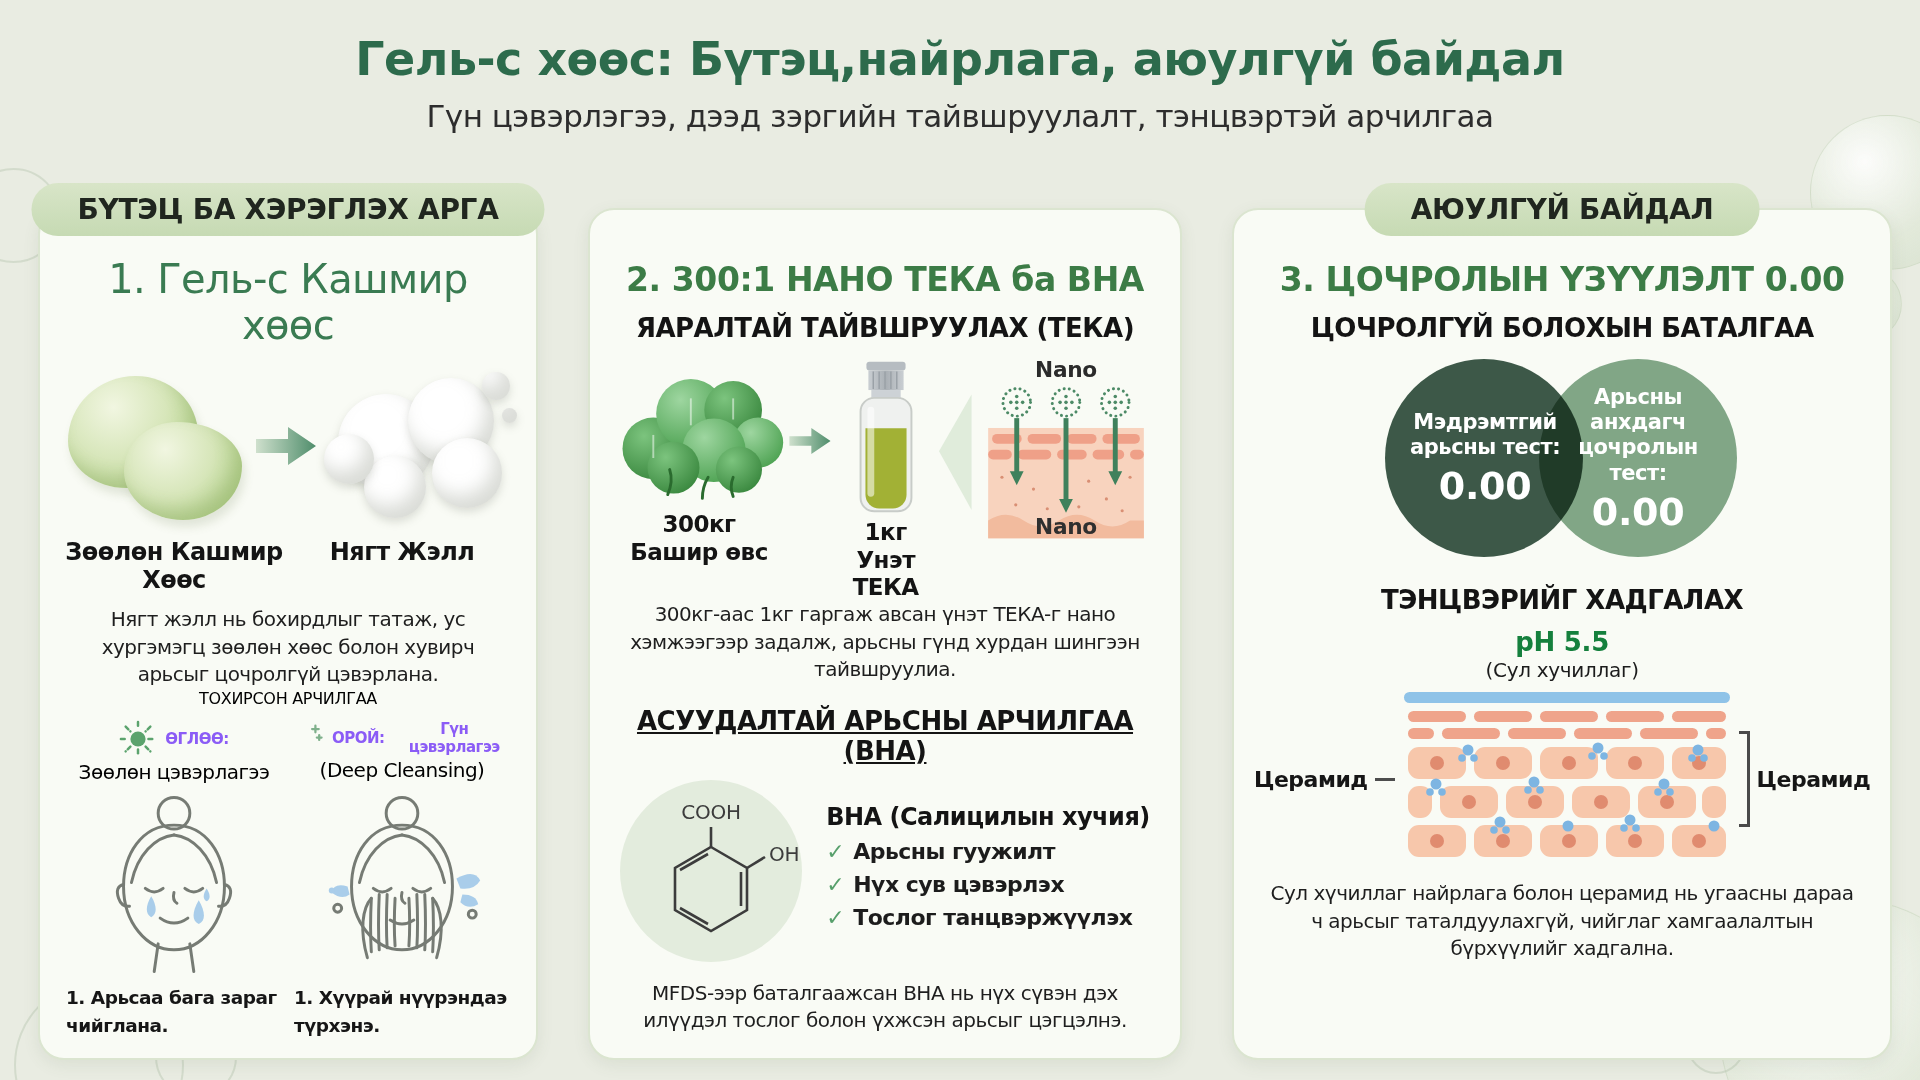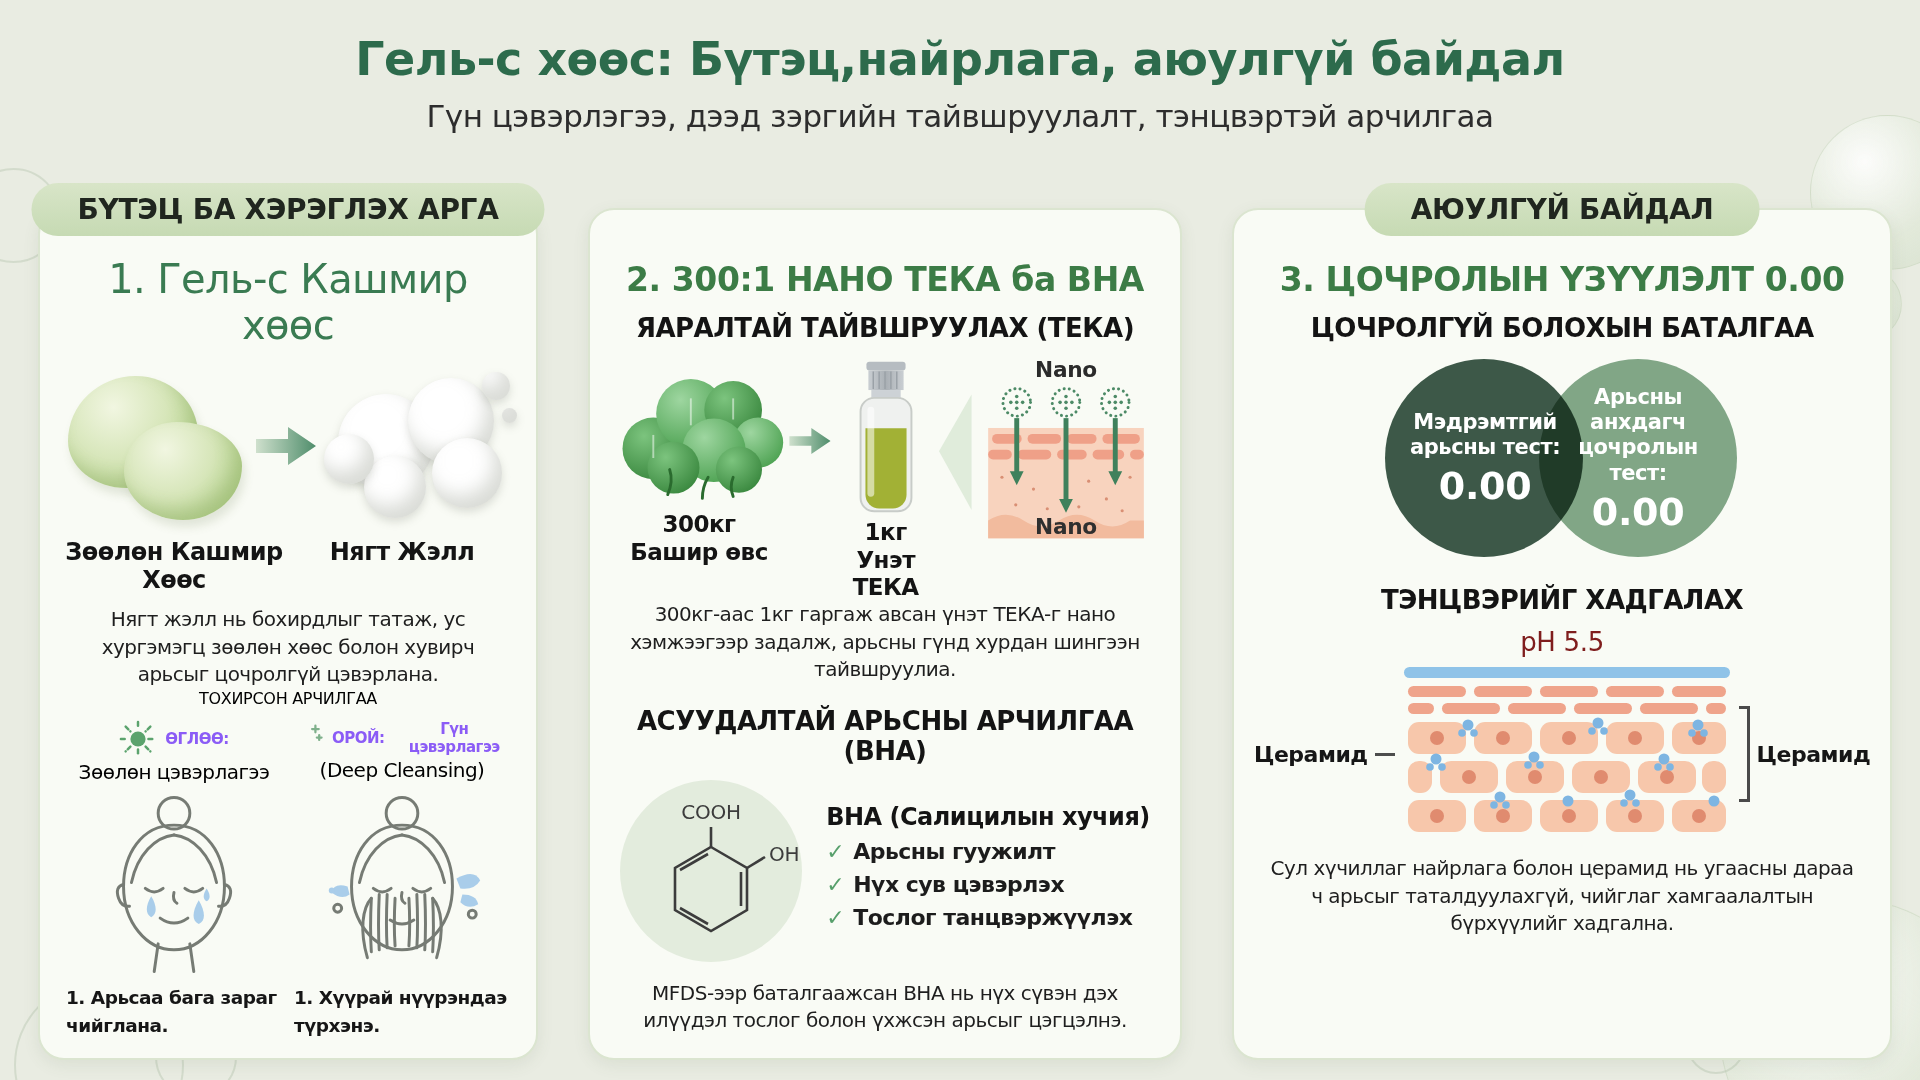--- a/index.html
+++ b/index.html
@@ -86,21 +86,21 @@
   
   .venn { position:relative; width:430px; height:204px; margin:14px auto 0; }
   .vcircle { position:absolute; top:2px; width:198px; height:198px; border-radius:50%; }
   .vc-dark { left:38px; background:#3d5848; }
   .vc-light { left:192px; background:#84a98c; mix-blend-mode:multiply; }
   .vtext { position:absolute; z-index:2; top:50%; transform:translateY(-50%); color:#fff; }
   .vt-left { left:52px; width:172px; }
   .vt-right { left:201px; width:180px; }
   .vlabel { font-size:21px; font-weight:700; line-height:1.2; letter-spacing:-0.4px; }
   .vvalue { font-size:38px; font-weight:700; margin-top:4px; }
-  .ph-value { margin-top:12px; font-size:26px; font-weight:400; color:#7f1d1d; }
+  .ph-value { margin-top:12px; font-size:26px; font-weight:700; color:#15803d; }
   .ph-note { font-size:20px; font-weight:500; margin-top:1px; color:#1c1c1c; }
   .barrier-row { display:flex; align-items:center; justify-content:center; gap:7px; margin-top:8px; }
   .ceramide-label { font-size:22px; font-weight:600; letter-spacing:-0.5px; color:#161616; white-space:nowrap; }
   .cline { width:20px; height:3px; background:#4d4d4d; }
   .cbracket { width:11px; height:96px; border:3px solid #4a4a4a; border-left:none; }
 </style>
 </head>
 <body>
 
 <div class="canvas">
@@ -402,21 +402,21 @@
                   <polygon points="88,142 102,142 95,156"></polygon>
                   <polygon points="138,114 152,114 145,128"></polygon>
               </g>
               <text x="95" y="178" text-anchor="middle" font-size="22" font-weight="bold" fill="#2f2f2f">Nano</text>
             </svg>
           </div>
         </div>
 
         <p class="desc" style="margin-top:4px;">300кг-аас 1кг гаргаж авсан үнэт ТЕКА-г нано хэмжээгээр задалж, арьсны гүнд хурдан шингээн тайвшруулиа.</p>
 
-        <div class="sub-heading" style="margin-top:22px;">АСУУДАЛТАЙ АРЬСНЫ АРЧИЛГАА (BHA)</div>
+        <div class="sub-heading" style="margin-top:22px;text-decoration:underline;">АСУУДАЛТАЙ АРЬСНЫ АРЧИЛГАА (BHA)</div>
 
         <div class="bha-row">
           <div class="molecule-wrap">
             <svg width="180" height="180" viewBox="0 0 180 180">
               <g stroke="#3c3c3c" stroke-width="2.6" fill="none">
                 <path d="M90,66 L126,87 L126,129 L90,150 L54,129 L54,87 Z"></path>
                 <path d="M120,91 L120,125"></path>
                   <path d="M87,143 L59,127"></path>
                   <path d="M59,89 L87,73"></path>
                 <path d="M90,66 L90,46"></path>
@@ -460,20 +460,21 @@
           <div class="vtext vt-right">
             <div class="vlabel">Арьсны анхдагч цочролын тест:</div>
             <div class="vvalue">0.00</div>
           </div>
         </div>
 
 
         <div class="sub-heading" style="margin-top:24px;">ТЭНЦВЭРИЙГ ХАДГАЛАХ</div>
 
         <div class="ph-value">pH 5.5</div>
+        <div class="ph-note">(Сул хучиллаг)</div>
 
         <div class="barrier-row">
           <span class="ceramide-label">Церамид</span>
           <span class="cline"></span>
           <svg width="330" height="178" viewBox="0 0 330 178">
             <rect x="2" y="2" width="326" height="11" rx="5.5" fill="#8fc3e8"></rect>
             <g fill="#efa48b">
               <rect x="6" y="21" width="58" height="11" rx="5.5"></rect>
                 <rect x="72" y="21" width="58" height="11" rx="5.5"></rect>
               <rect x="138" y="21" width="58" height="11" rx="5.5"></rect>

